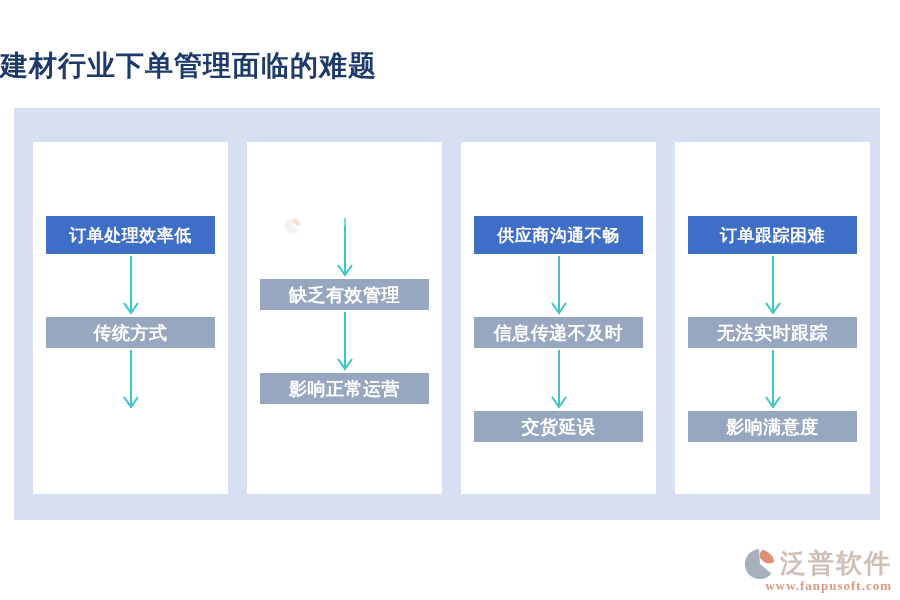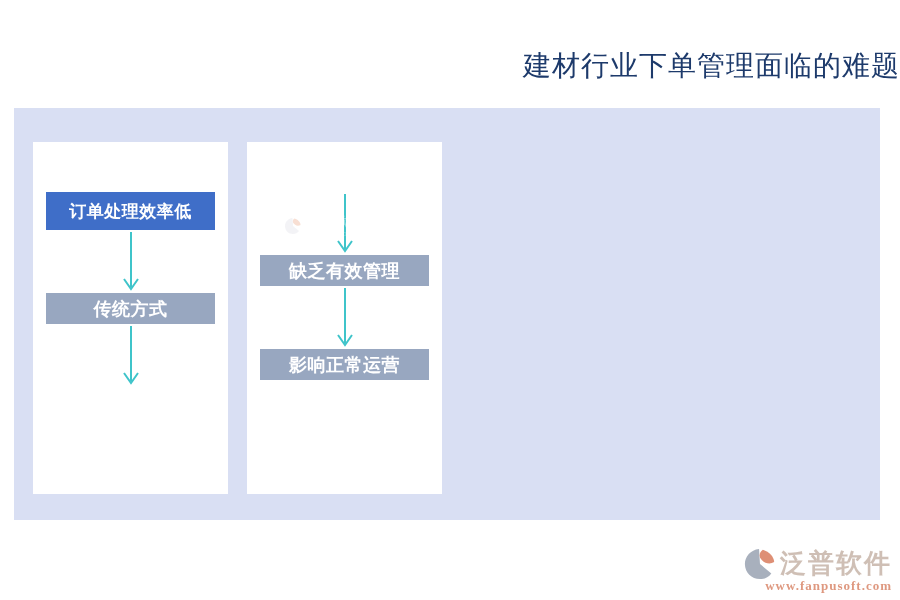--- a/index.html
+++ b/index.html
@@ -6,42 +6,42 @@
   body {
     width:900px; height:600px;
     background:#ffffff;
     font-family:"Liberation Sans", sans-serif;
     position:relative; overflow:hidden;
   }
   .page { position:relative; width:900px; height:600px; background:#ffffff; }
 
   .title {
     position:absolute; top:47px; left:0; width:100%;
-    text-align:right;
-    font-size:28px; font-weight:normal;
+    text-align:left;
+    font-size:28px; font-weight:bold;
     color:var(--title-navy, #1d3a6b);
     letter-spacing:1px;
   }
 
   .panel {
     position:absolute; left:14px; top:108px;
     width:866px; height:412px;
     background:var(--panel-lavender, #d9dff3);
   }
 
   .cards {
     position:absolute; left:19px; top:34px;
     display:flex; gap:19px;
   }
 
   .card {
     width:195px; height:352px;
     background:var(--card-white, #ffffff);
     display:flex; flex-direction:column; align-items:center;
-    padding-top:50px; box-sizing:border-box;
+    padding-top:74px; box-sizing:border-box;
   }
 
   .box {
     width:169px; height:38px; flex:0 0 auto;
     display:flex; align-items:center; justify-content:center;
     color:#ffffff; font-weight:bold; font-size:17px;
     letter-spacing:0.5px; text-align:center;
   }
   .box.header { background:var(--header-blue, #3f6ec8); }
   .box.step   { background:var(--step-gray, #98a7c0); font-size:18px; height:31px; }
@@ -104,21 +104,47 @@
           <polyline points="4,49 11,59 18,49" fill="none" stroke="var(--arrow-teal,#3fc4ca)" stroke-width="2"></polyline>
         </svg>
         <div class="box step">缺乏有效管理</div>
         <svg class="arrow" viewBox="0 0 22 63">
           <line x1="11" y1="2" x2="11" y2="57" stroke="var(--arrow-teal,#3fc4ca)" stroke-width="2"></line>
           <polyline points="4,49 11,59 18,49" fill="none" stroke="var(--arrow-teal,#3fc4ca)" stroke-width="2"></polyline>
         </svg>
         <div class="box step">影响正常运营</div>
       </div>
 
+      <div class="card">
+        <div class="box header">供应商沟通不畅</div>
+        <svg class="arrow" viewBox="0 0 22 63">
+          <line x1="11" y1="2" x2="11" y2="57" stroke="var(--arrow-teal,#3fc4ca)" stroke-width="2"></line>
+          <polyline points="4,49 11,59 18,49" fill="none" stroke="var(--arrow-teal,#3fc4ca)" stroke-width="2"></polyline>
+        </svg>
+        <div class="box step">信息传递不及时</div>
+        <svg class="arrow" viewBox="0 0 22 63">
+          <line x1="11" y1="2" x2="11" y2="57" stroke="var(--arrow-teal,#3fc4ca)" stroke-width="2"></line>
+          <polyline points="4,49 11,59 18,49" fill="none" stroke="var(--arrow-teal,#3fc4ca)" stroke-width="2"></polyline>
+        </svg>
+        <div class="box step">交货延误</div>
+      </div>
 
+      <div class="card">
+        <div class="box header">订单跟踪困难</div>
+        <svg class="arrow" viewBox="0 0 22 63">
+          <line x1="11" y1="2" x2="11" y2="57" stroke="var(--arrow-teal,#3fc4ca)" stroke-width="2"></line>
+          <polyline points="4,49 11,59 18,49" fill="none" stroke="var(--arrow-teal,#3fc4ca)" stroke-width="2"></polyline>
+        </svg>
+        <div class="box step">无法实时跟踪</div>
+        <svg class="arrow" viewBox="0 0 22 63">
+          <line x1="11" y1="2" x2="11" y2="57" stroke="var(--arrow-teal,#3fc4ca)" stroke-width="2"></line>
+          <polyline points="4,49 11,59 18,49" fill="none" stroke="var(--arrow-teal,#3fc4ca)" stroke-width="2"></polyline>
+        </svg>
+        <div class="box step">影响满意度</div>
+      </div>
 
     </div>
   </div>
 
   <div class="watermark">
     <svg width="18" height="18" viewBox="0 0 36 36">
       <path fill="rgba(225,225,232,0.85)" d="M17 2 C8 3 2 10 2 18 c0 9 7 16 16 16 c5 0 9-2 12-6 L18 18 Z"></path>
       <path fill="rgba(235,170,140,0.85)" d="M21 3 c7 2 12 8 12 13 c-5 3-12 1-15-5 c-1-3 0-6 3-8 Z"></path>
     </svg>
     <div class="wm-texts">

